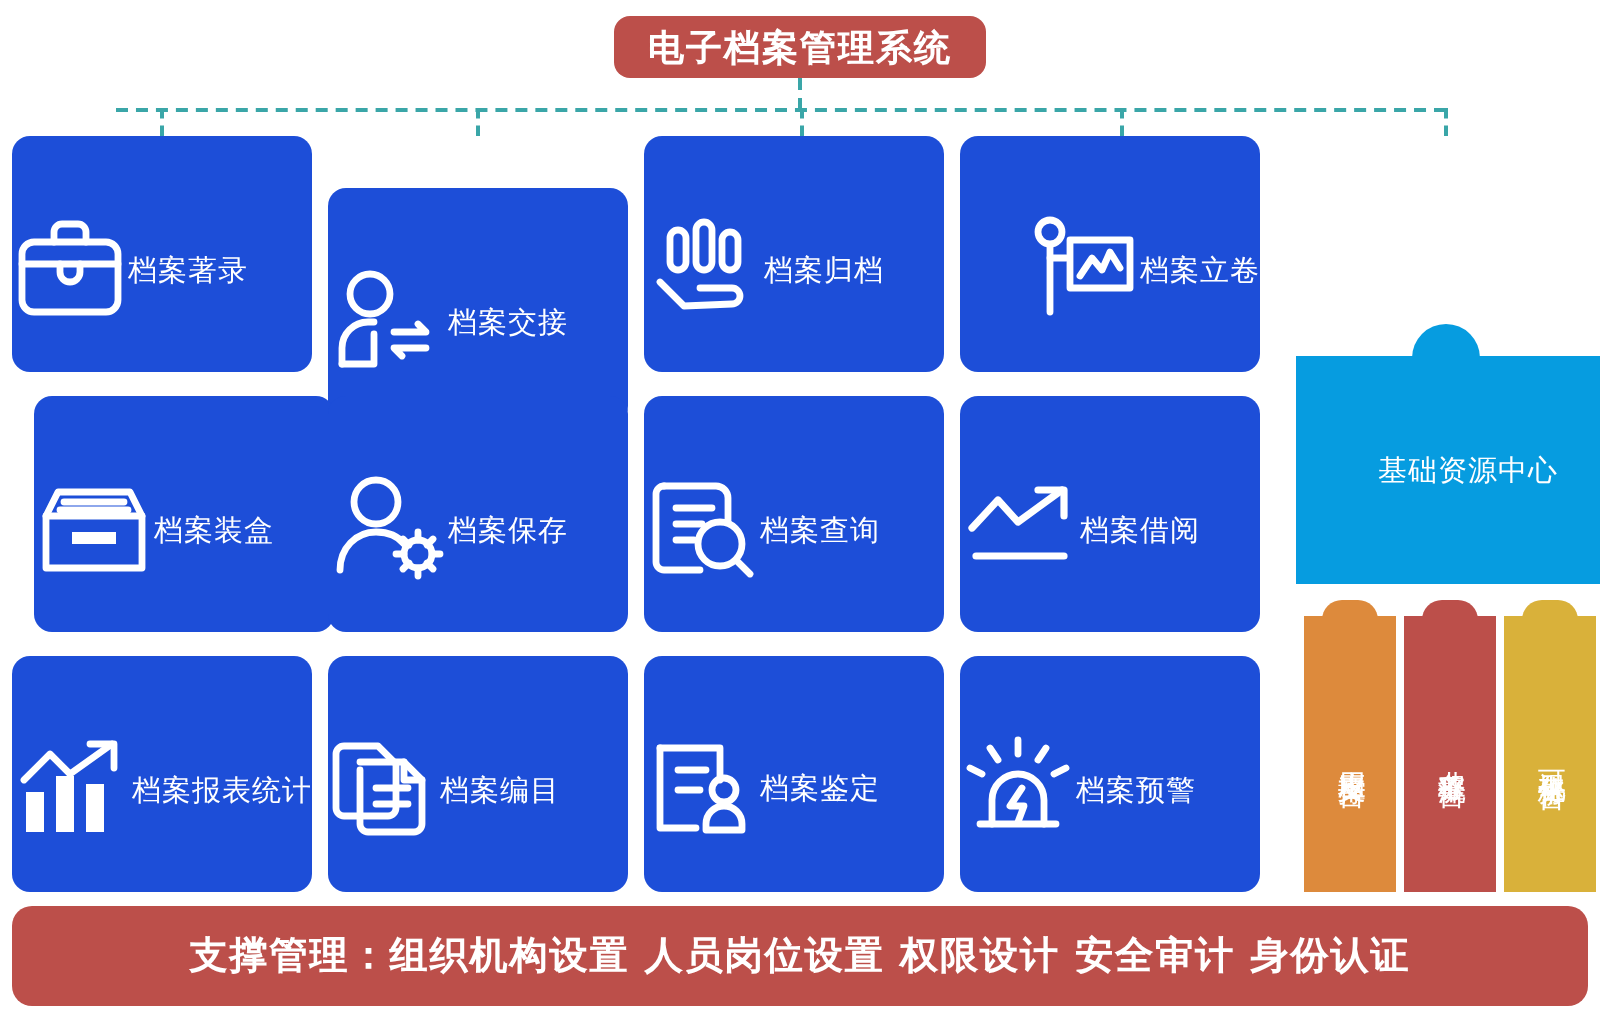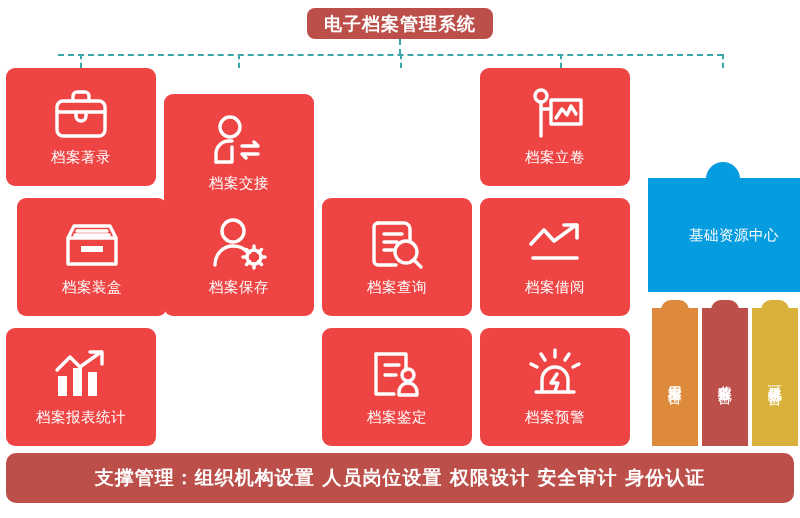--- a/index.html
+++ b/index.html
@@ -28,22 +28,22 @@
   }
   .conn-v{
     position:absolute;width:0;border-left:2px dashed #3AA6A8;
   }
   .conn-title{left:399px;top:39px;height:16px;}
 
   
   .grid{position:absolute;left:6px;top:68px;width:634px;height:378px;}
   .card{
     position:absolute;width:150px;height:118px;
-    background:#ef4444;border-radius:9px;
-    display:flex;flex-direction:column;align-items:center;justify-content:flex-start;
+    background:#1d4ed8;border-radius:9px;
+    display:flex;flex-direction:row;align-items:center;justify-content:flex-start;
     box-sizing:border-box;padding-top:14px;
   }
   .card .ico{height:64px;display:flex;align-items:center;justify-content:center;}
   .card .ico svg{display:block;}
   .card .lbl{
     color:#ffffff;font-size:14.5px;margin-top:4px;letter-spacing:0.5px;
     text-align:center;line-height:1;
   }
 
   
@@ -137,22 +137,35 @@
           <path d="M7 49v-8a13 13 0 0 1 13-13h3"></path>
           <path d="M7 49h16V34"></path>
           <path d="M33 33h16l-4-4"></path>
               <path d="M49 41H33l4 4"></path>
         </g>
           </svg>
       </span>
       <span class="lbl">档案交接</span>
     </div>
 
-
-    <div class="card" style="left:474px;top:0px;">
+    <div class="card" style="left:316px;top:0px;">
+      <span class="ico">
+        <svg width="60" height="54" viewBox="0 0 60 54">
+            <g fill="none" stroke="#fff" stroke-width="3.4" stroke-linejoin="round" stroke-linecap="round">
+          <rect x="13" y="8" width="8" height="20" rx="4"></rect>
+          <rect x="26" y="4" width="8" height="24" rx="4"></rect>
+          <rect x="39" y="9" width="8" height="19" rx="4"></rect>
+          <path d="M8 34l12 12 24-1a4 4 0 0 0 0-8H28"></path>
+        </g>
+          </svg>
+      </span>
+      <span class="lbl">档案归档</span>
+    </div>
+
+    <div class="card" style="left:474px;top:0px;justify-content:flex-end;">
       <span class="ico">
         <svg width="62" height="54" viewBox="0 0 62 54">
             <g fill="none" stroke="#fff" stroke-width="3.4" stroke-linejoin="round" stroke-linecap="round">
           <circle cx="17" cy="9" r="6"></circle>
           <path d="M17 16v33"></path>
           <path d="M17 22h8"></path>
           <rect x="27" y="13" width="30" height="24"></rect>
           <path d="M32 31l6-9 5 6 4-9 5 8"></path>
         </g>
           </svg>
@@ -225,22 +238,35 @@
           <rect x="22" y="20" width="9" height="28" fill="#fff" stroke="none"></rect>
           <rect x="37" y="24" width="9" height="24" fill="#fff" stroke="none"></rect>
           <path d="M6 22l13-13 10 10L50 4"></path>
           <path d="M39 4h12v12"></path>
         </g>
           </svg>
       </span>
       <span class="lbl">档案报表统计</span>
     </div>
 
-
-    <div class="card" style="left:316px;top:260px;">
+    <div class="card" style="left:158px;top:260px;">
+      <span class="ico">
+        <svg width="56" height="54" viewBox="0 0 56 54">
+            <g fill="none" stroke="#fff" stroke-width="3.4" stroke-linejoin="round" stroke-linecap="round">
+          <path d="M8 6h17l9 9v22a4 4 0 0 1-4 4H8a4 4 0 0 1-4-4V10a4 4 0 0 1 4-4z"></path>
+          <path d="M16 14h22l9 9v22a4 4 0 0 1-4 4H20a4 4 0 0 1-4-4V18"></path>
+          <path d="M38 14v9h9"></path>
+          <path d="M24 27h16M24 35h16"></path>
+        </g>
+          </svg>
+      </span>
+      <span class="lbl">档案编目</span>
+    </div>
+
+    <div class="card" style="left:316px;top:260px;font-family:Liberation Mono, monospace;">
       <span class="ico">
         <svg width="58" height="52" viewBox="0 0 58 52">
             <g fill="none" stroke="#fff" stroke-width="3.4" stroke-linejoin="round" stroke-linecap="round">
           <path d="M8 6h30v16"></path>
           <path d="M8 6v40h18"></path>
           <path d="M17 17h14M17 27h11"></path>
           <circle cx="40" cy="27" r="6"></circle>
           <path d="M31 47v-3a9 9 0 0 1 18 0v3z"></path>
         </g>
           </svg>

